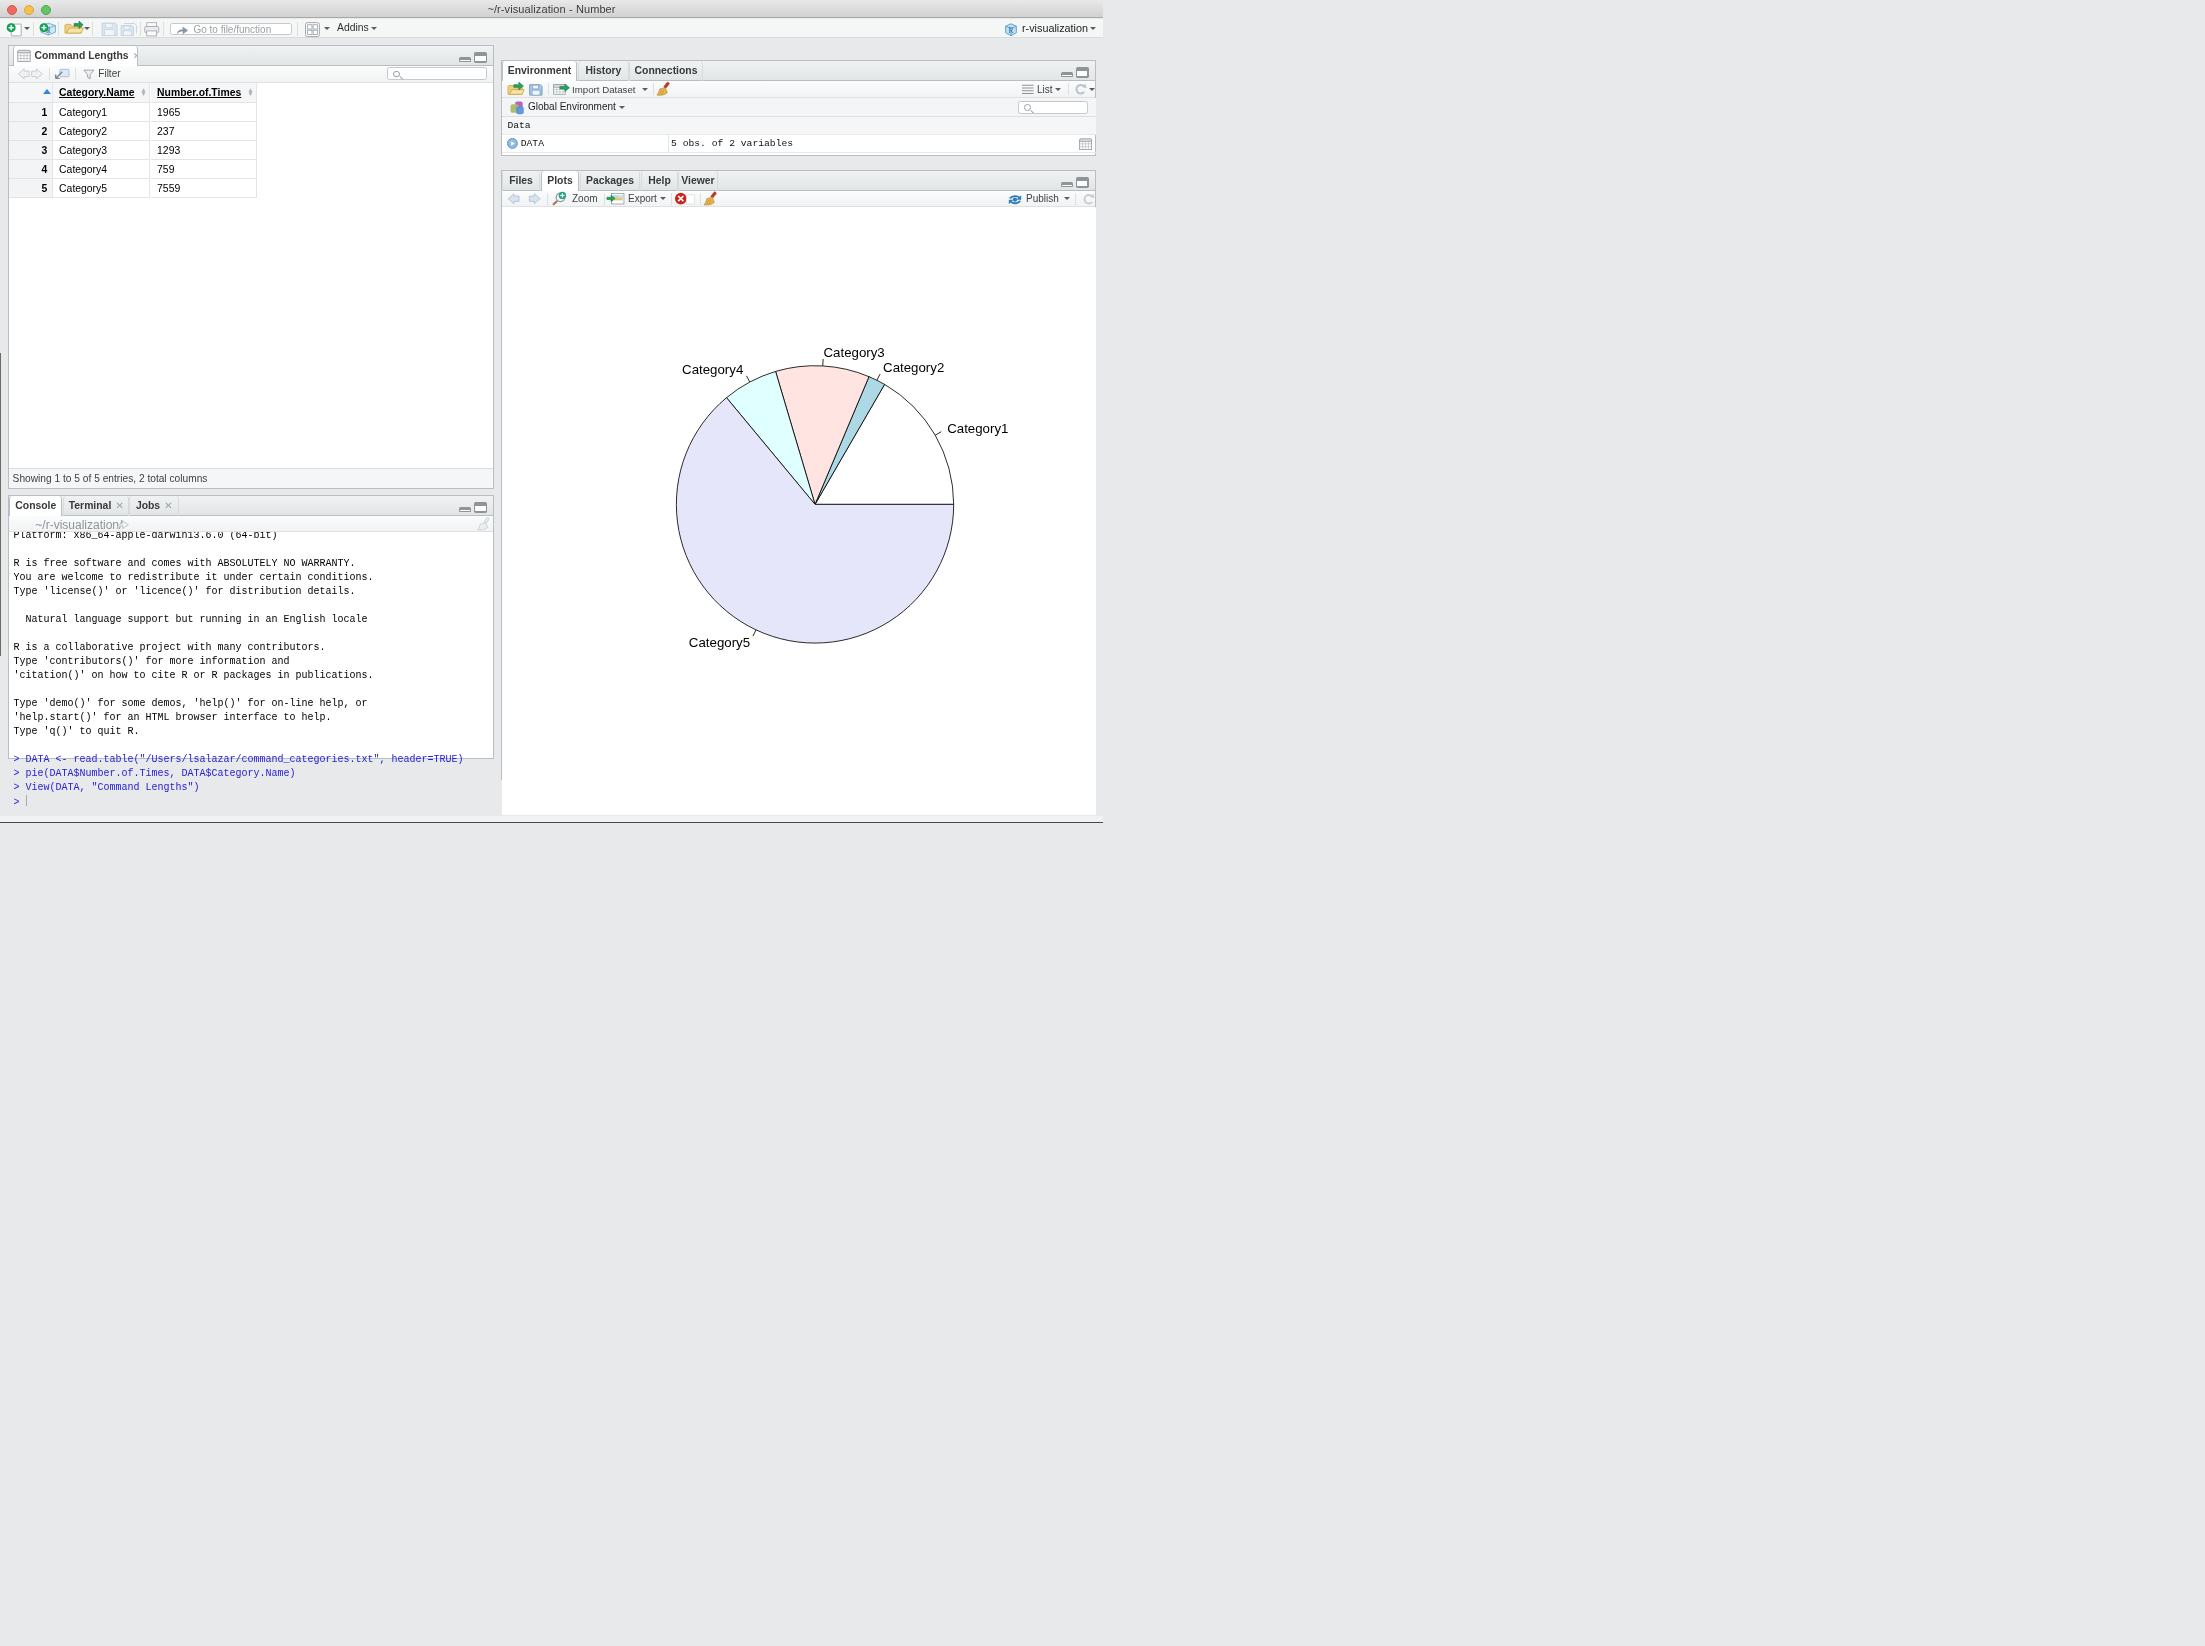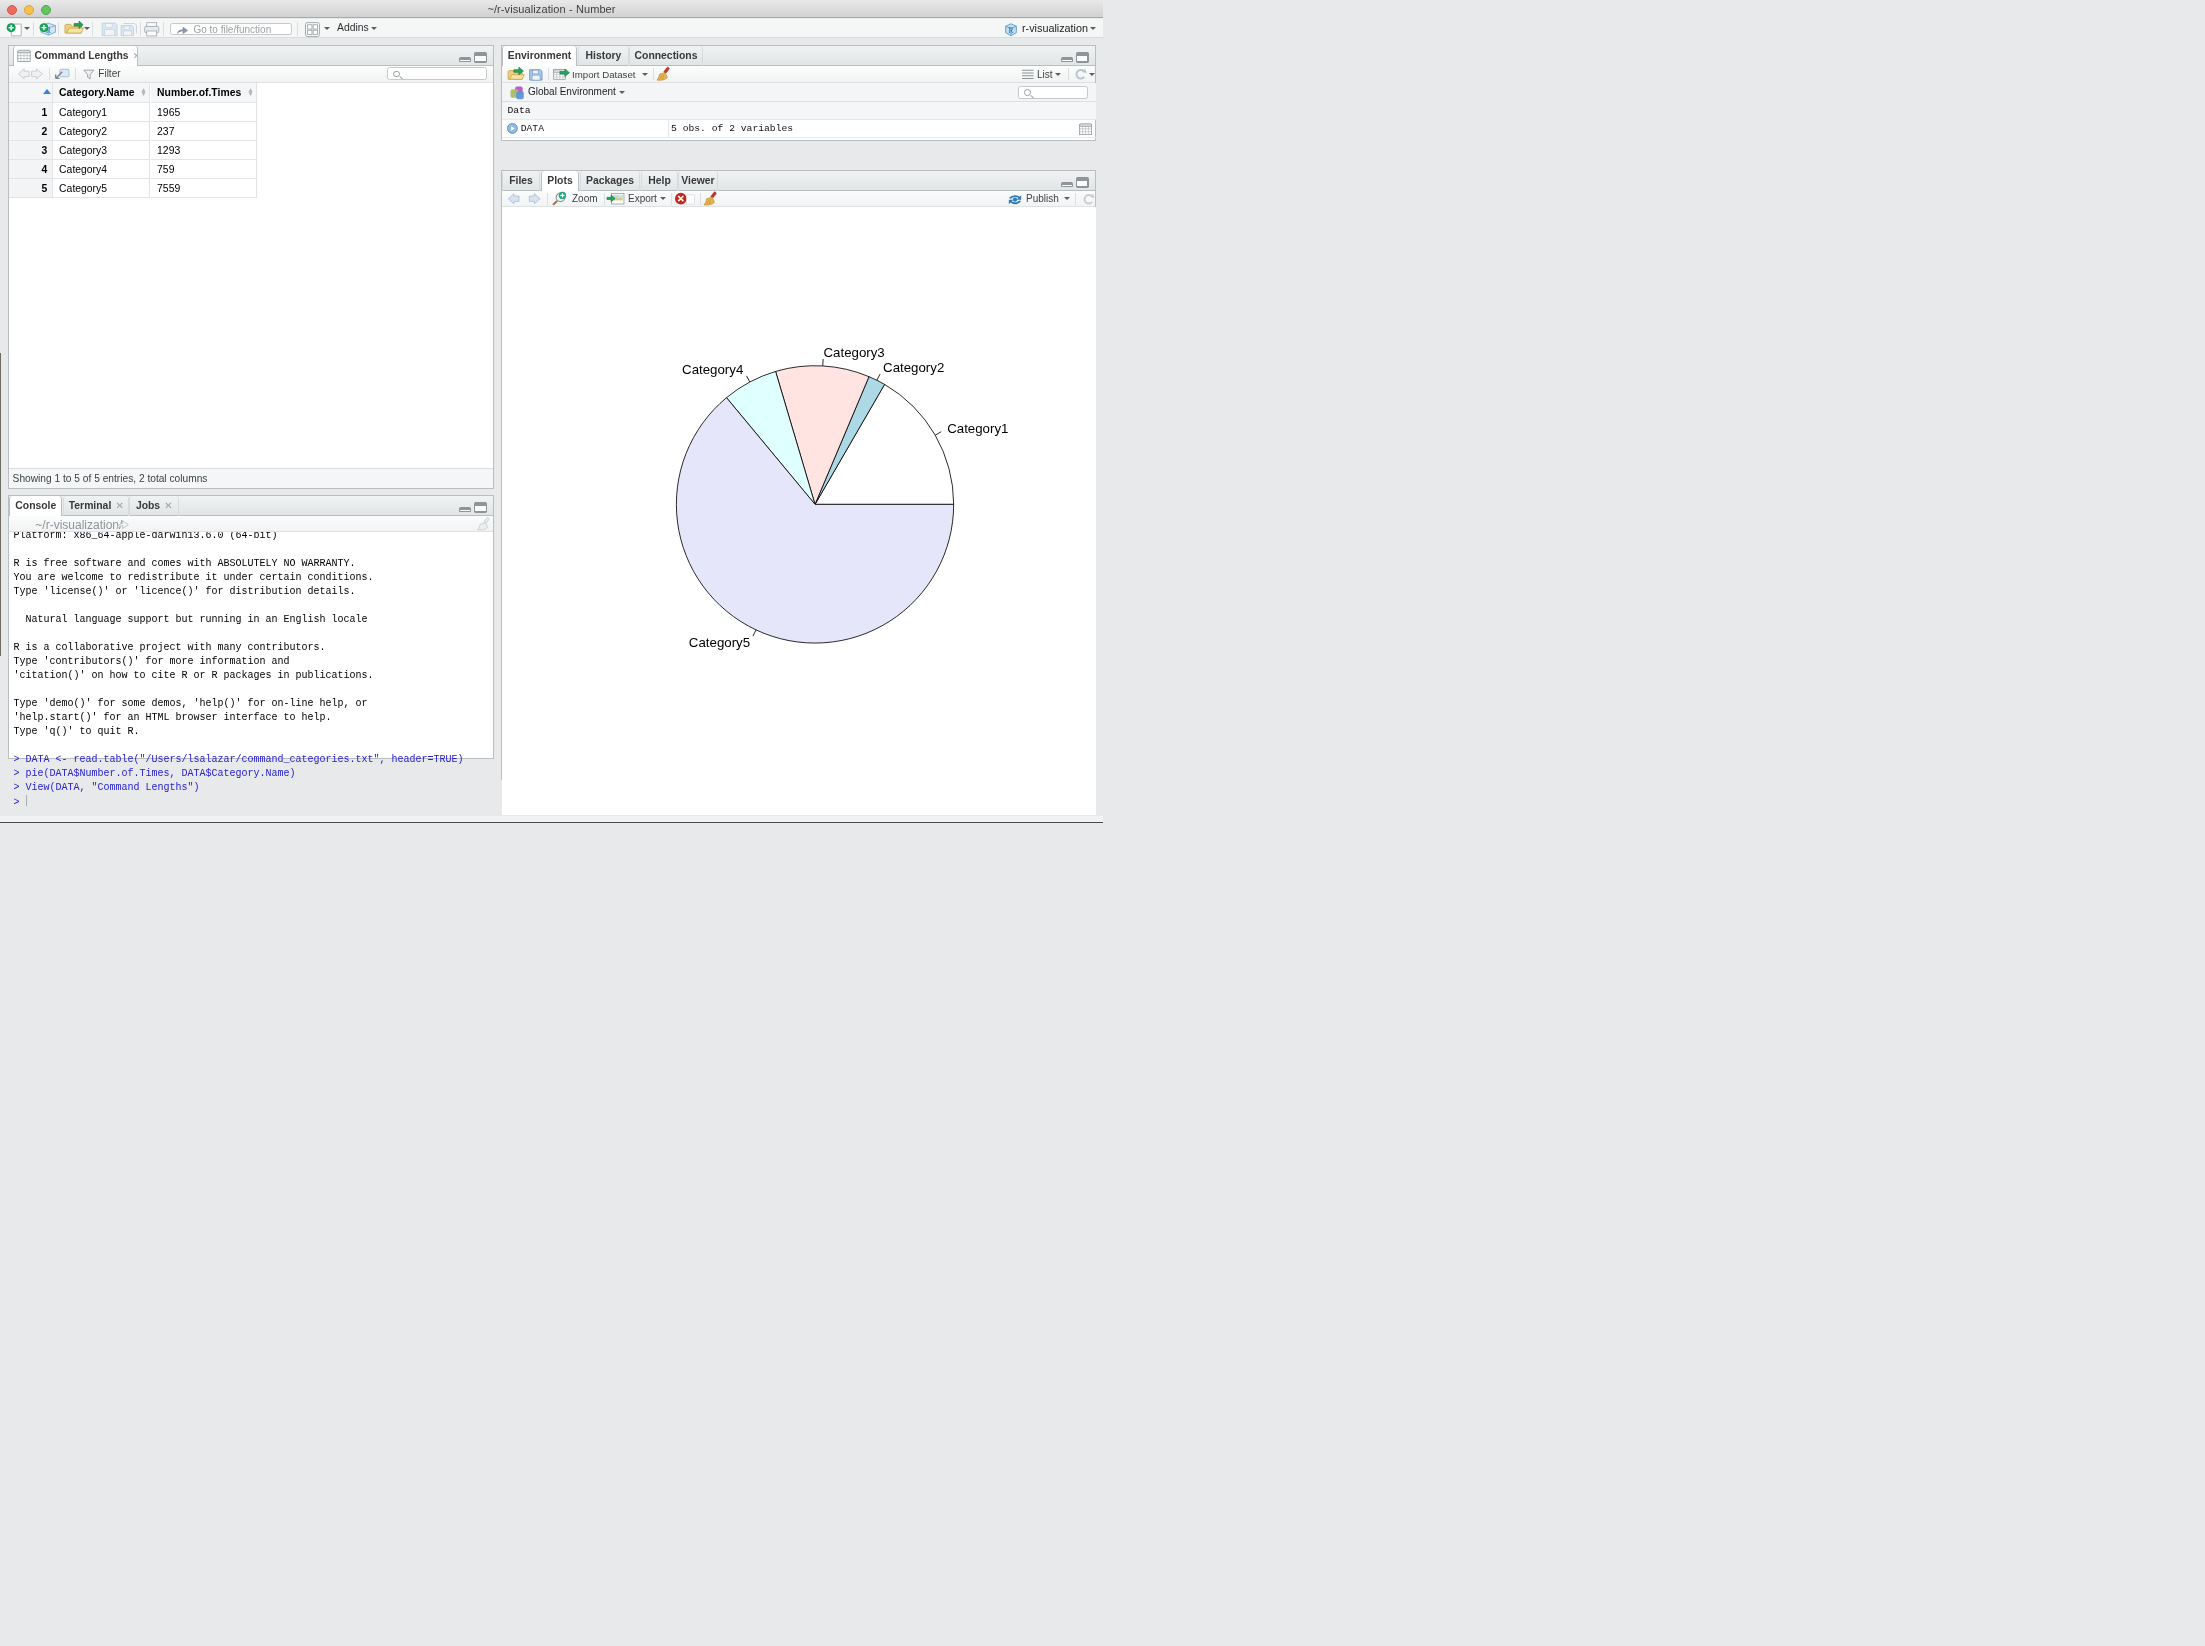--- a/index.html
+++ b/index.html
@@ -36,21 +36,21 @@
 .minmax .b2 { position:absolute; right:0; top:0; width:12.5px; height:10.4px; background:#8f9499; border-radius:1.7px;}
 .minmax .b2:after { content:""; position:absolute; left:1.2px; right:1.2px; bottom:1.2px; height:5.7px; background:#fdfdfd;}
 .ptoolbar { position:absolute; left:0; width:100%; background:linear-gradient(#fbfcfc,#f1f3f4);
   border-bottom:0.8px solid #dee0e2; }
 .tlabel { font-size:10px; color:#404345; }
 
 
 #dtable { position:absolute; left:0; top:37px; font-size:10.4px; color:#000; }
 #dtable .cell { position:absolute; border-right:0.8px solid #e2e4e5; border-bottom:0.8px solid #e2e4e5; }
 .rownum { background:#f2f4f5; font-weight:700; text-align:right; padding-right:5px; }
-.hdr { background:#f4f6f7; font-weight:700; padding-left:5.8px; }
+.hdr { background:#f4f6f7; font-weight:700; padding-left:5.8px;text-decoration:underline; }
 .dcell { background:#fff; padding-left:5.8px; }
 .sortgl { position:absolute; font-size:6.6px; color:#b0b4b7; line-height:4.2px; }
 
 
 #consoletext { position:absolute; left:4.2px; top:-3.2px; font-family:"Liberation Mono",monospace;
   font-size:10px; line-height:14px; white-space:pre; color:#000; }
 .blue { color:#2821d6; }
 
 
 .searchbox { position:absolute; background:#fff; border:0.8px solid #c5c9cc; border-radius:2.5px; }
@@ -240,21 +240,21 @@
 'help.start()' for an HTML browser interface to help.
 Type 'q()' to quit R.
 
 <span class="blue">&gt; DATA &lt;- read.table("/Users/lsalazar/command_categories.txt", header=TRUE)
 &gt; pie(DATA$Number.of.Times, DATA$Category.Name)
 &gt; View(DATA, "Command Lengths")</span>
 <span class="blue">&gt; </span><span id="cursor" style="display:inline-block;width:1.5px;height:11.6px;background:#a9adb0;vertical-align:-2.1px;"></span></div>
   </div>
 </div>
 
-<div class="panel" id="panelRT" style="left:501px; top:45px; width:595px; height:96px;">
+<div class="panel" id="panelRT" style="left:501px; top:60px; width:595px; height:96px;">
   <div class="tabstrip">
     <div class="tab active" style="left:0; width:75px;">Environment</div>
     <div class="tab" style="left:76px; width:51px;">History</div>
     <div class="tab" style="left:127px; width:74px;">Connections</div>
     <div class="minmax">
         <div class="b1"></div>
         <div class="b2"></div>
       </div>
   </div>
   <div class="ptoolbar" style="top:20px; height:17px;">

